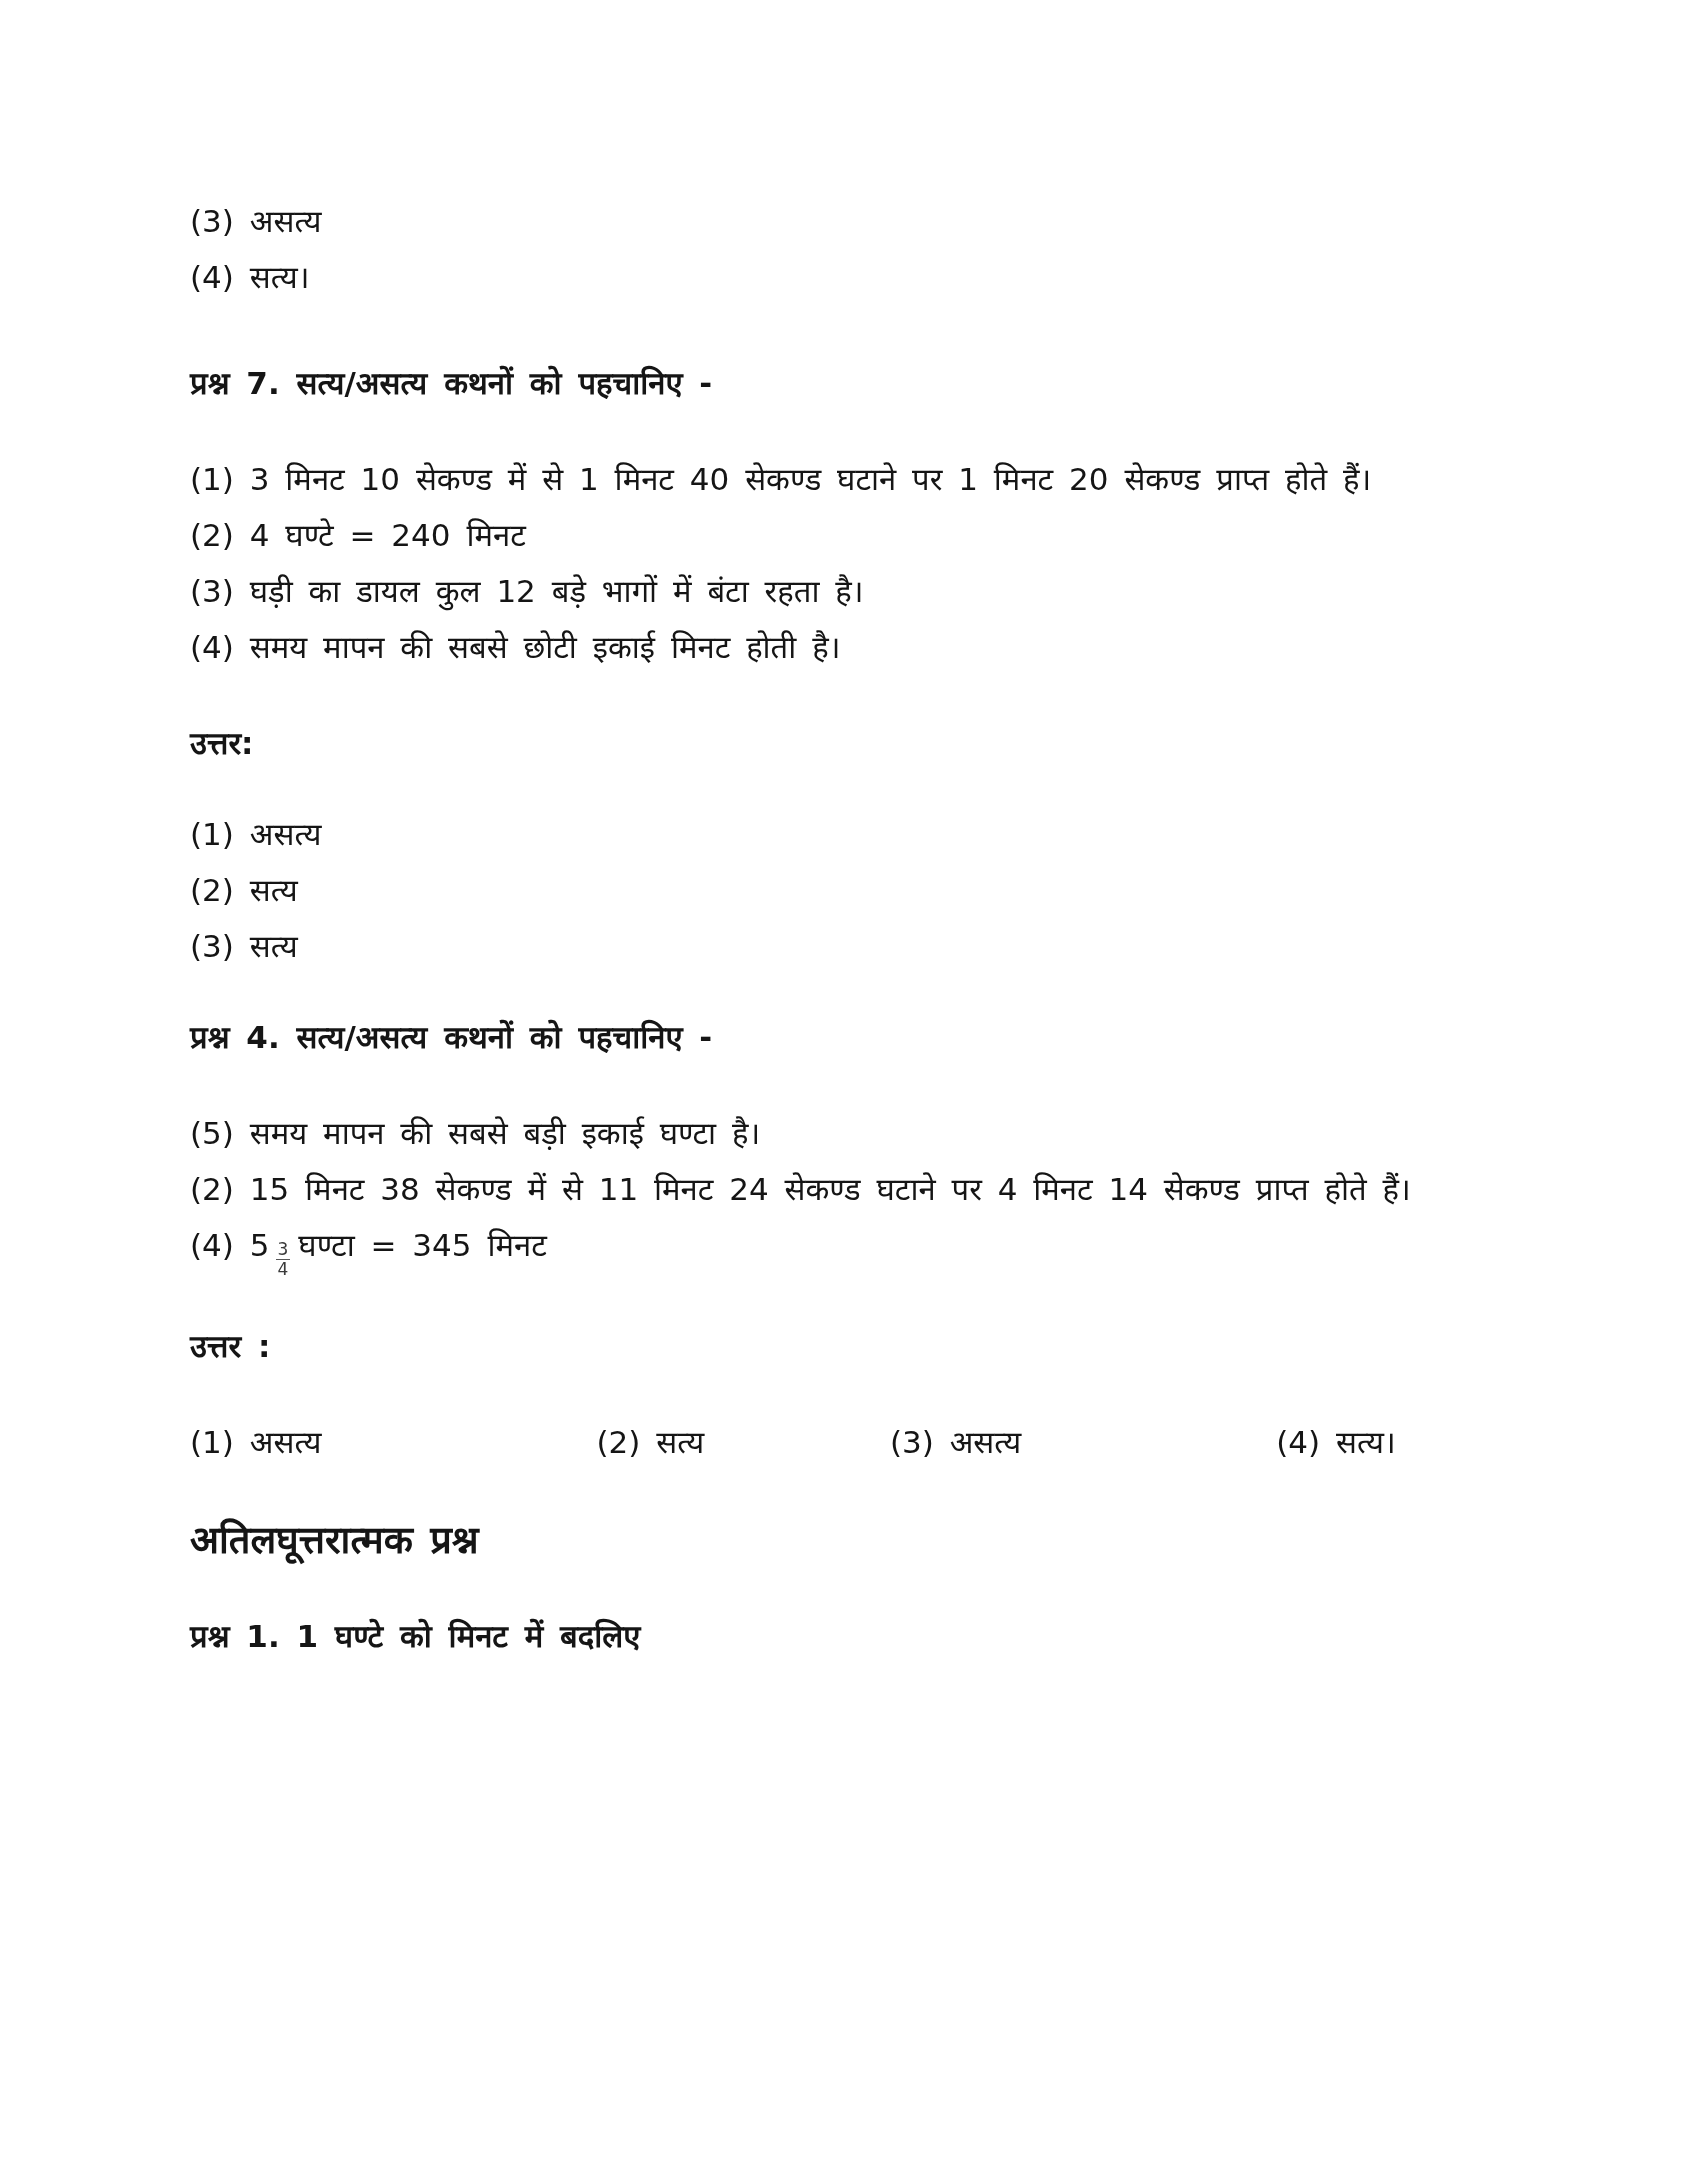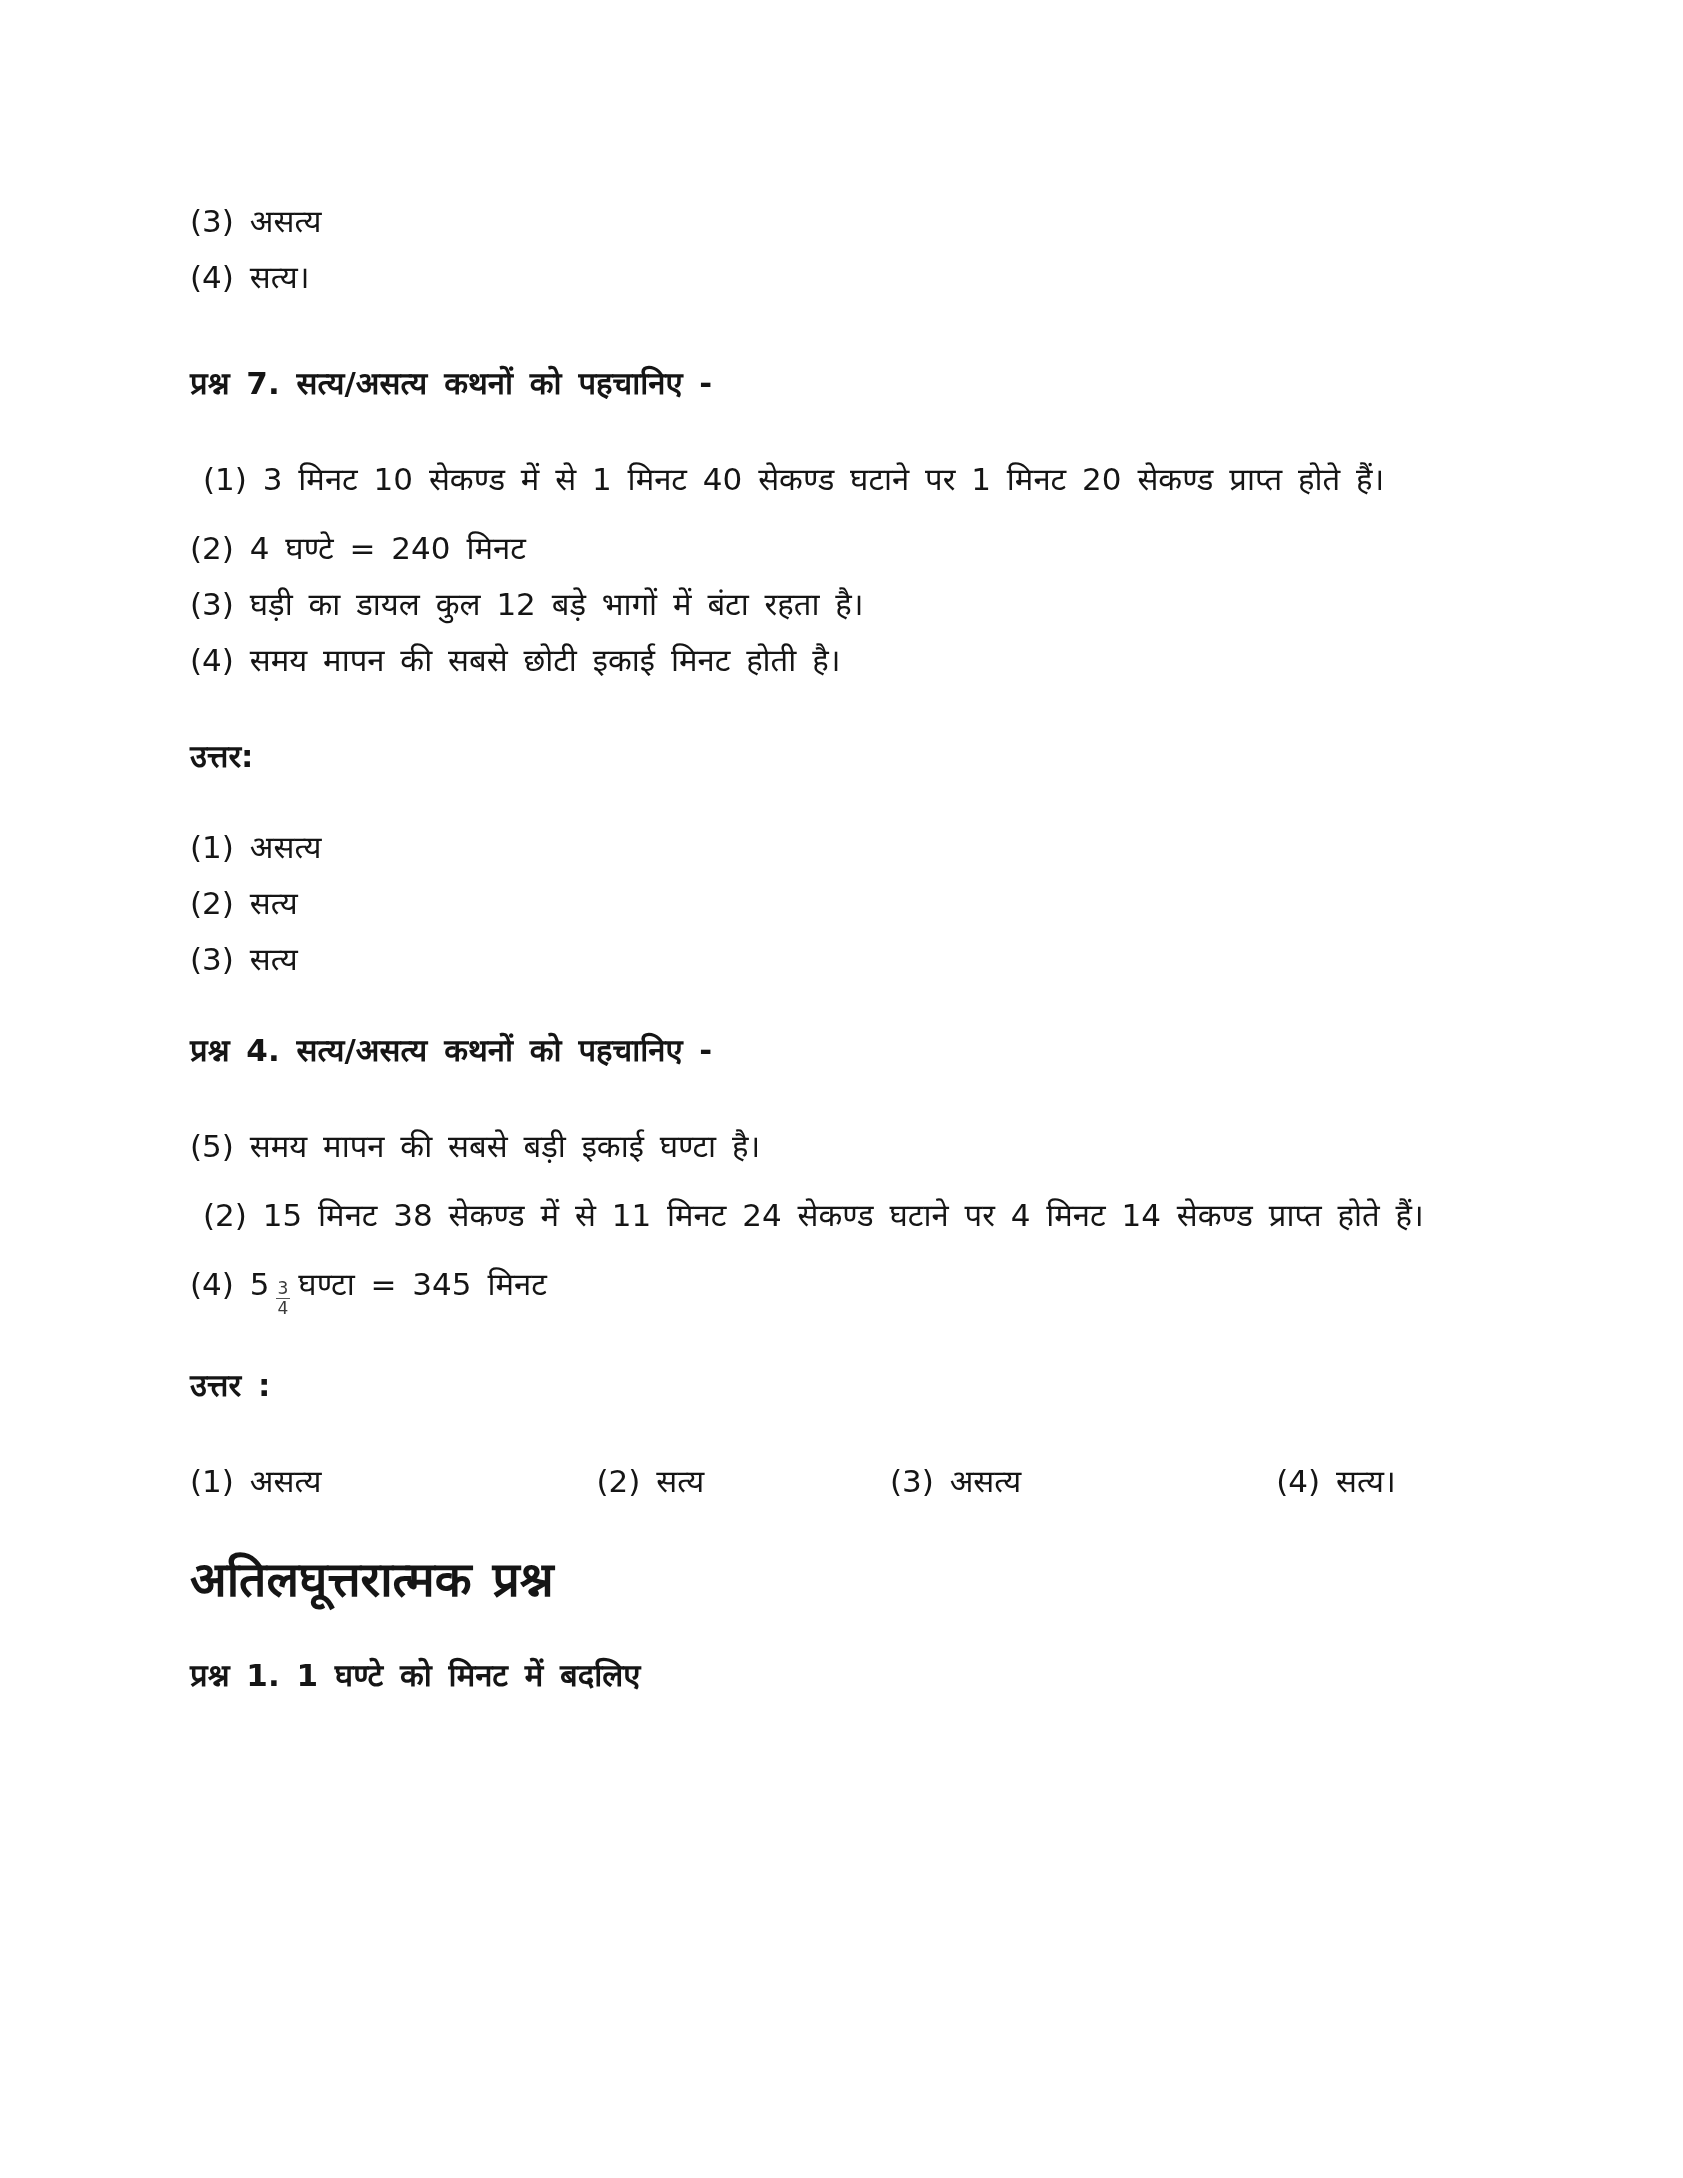--- a/index.html
+++ b/index.html
@@ -23,30 +23,30 @@
   }
   .line {
     font-size: 31px;
     line-height: 56px;
     margin: 0;
     word-spacing: 6px;
   }
   .para {
     font-size: 31px;
     line-height: 56px;
-    margin: 13px;
+    margin: 0;
     word-spacing: 6px;
     text-align: justify;
   }
   .bold { font-weight: 700; }
   .mt-heading { margin-top: 50px; }
   .mt-block { margin-top: 40px; }
   .mt-list { margin-top: 35px; }
   .section-title {
-    font-size: 48px;
+    font-size: 38px;
     line-height: 65px;
     font-weight: 700;
     margin: 38px 0 0 0;
     word-spacing: 4px;
   }
   .answer-row {
     display: grid;
     grid-template-columns: 30.2% 21.8% 28.7% 1fr;
     margin-top: 40px;
   }

